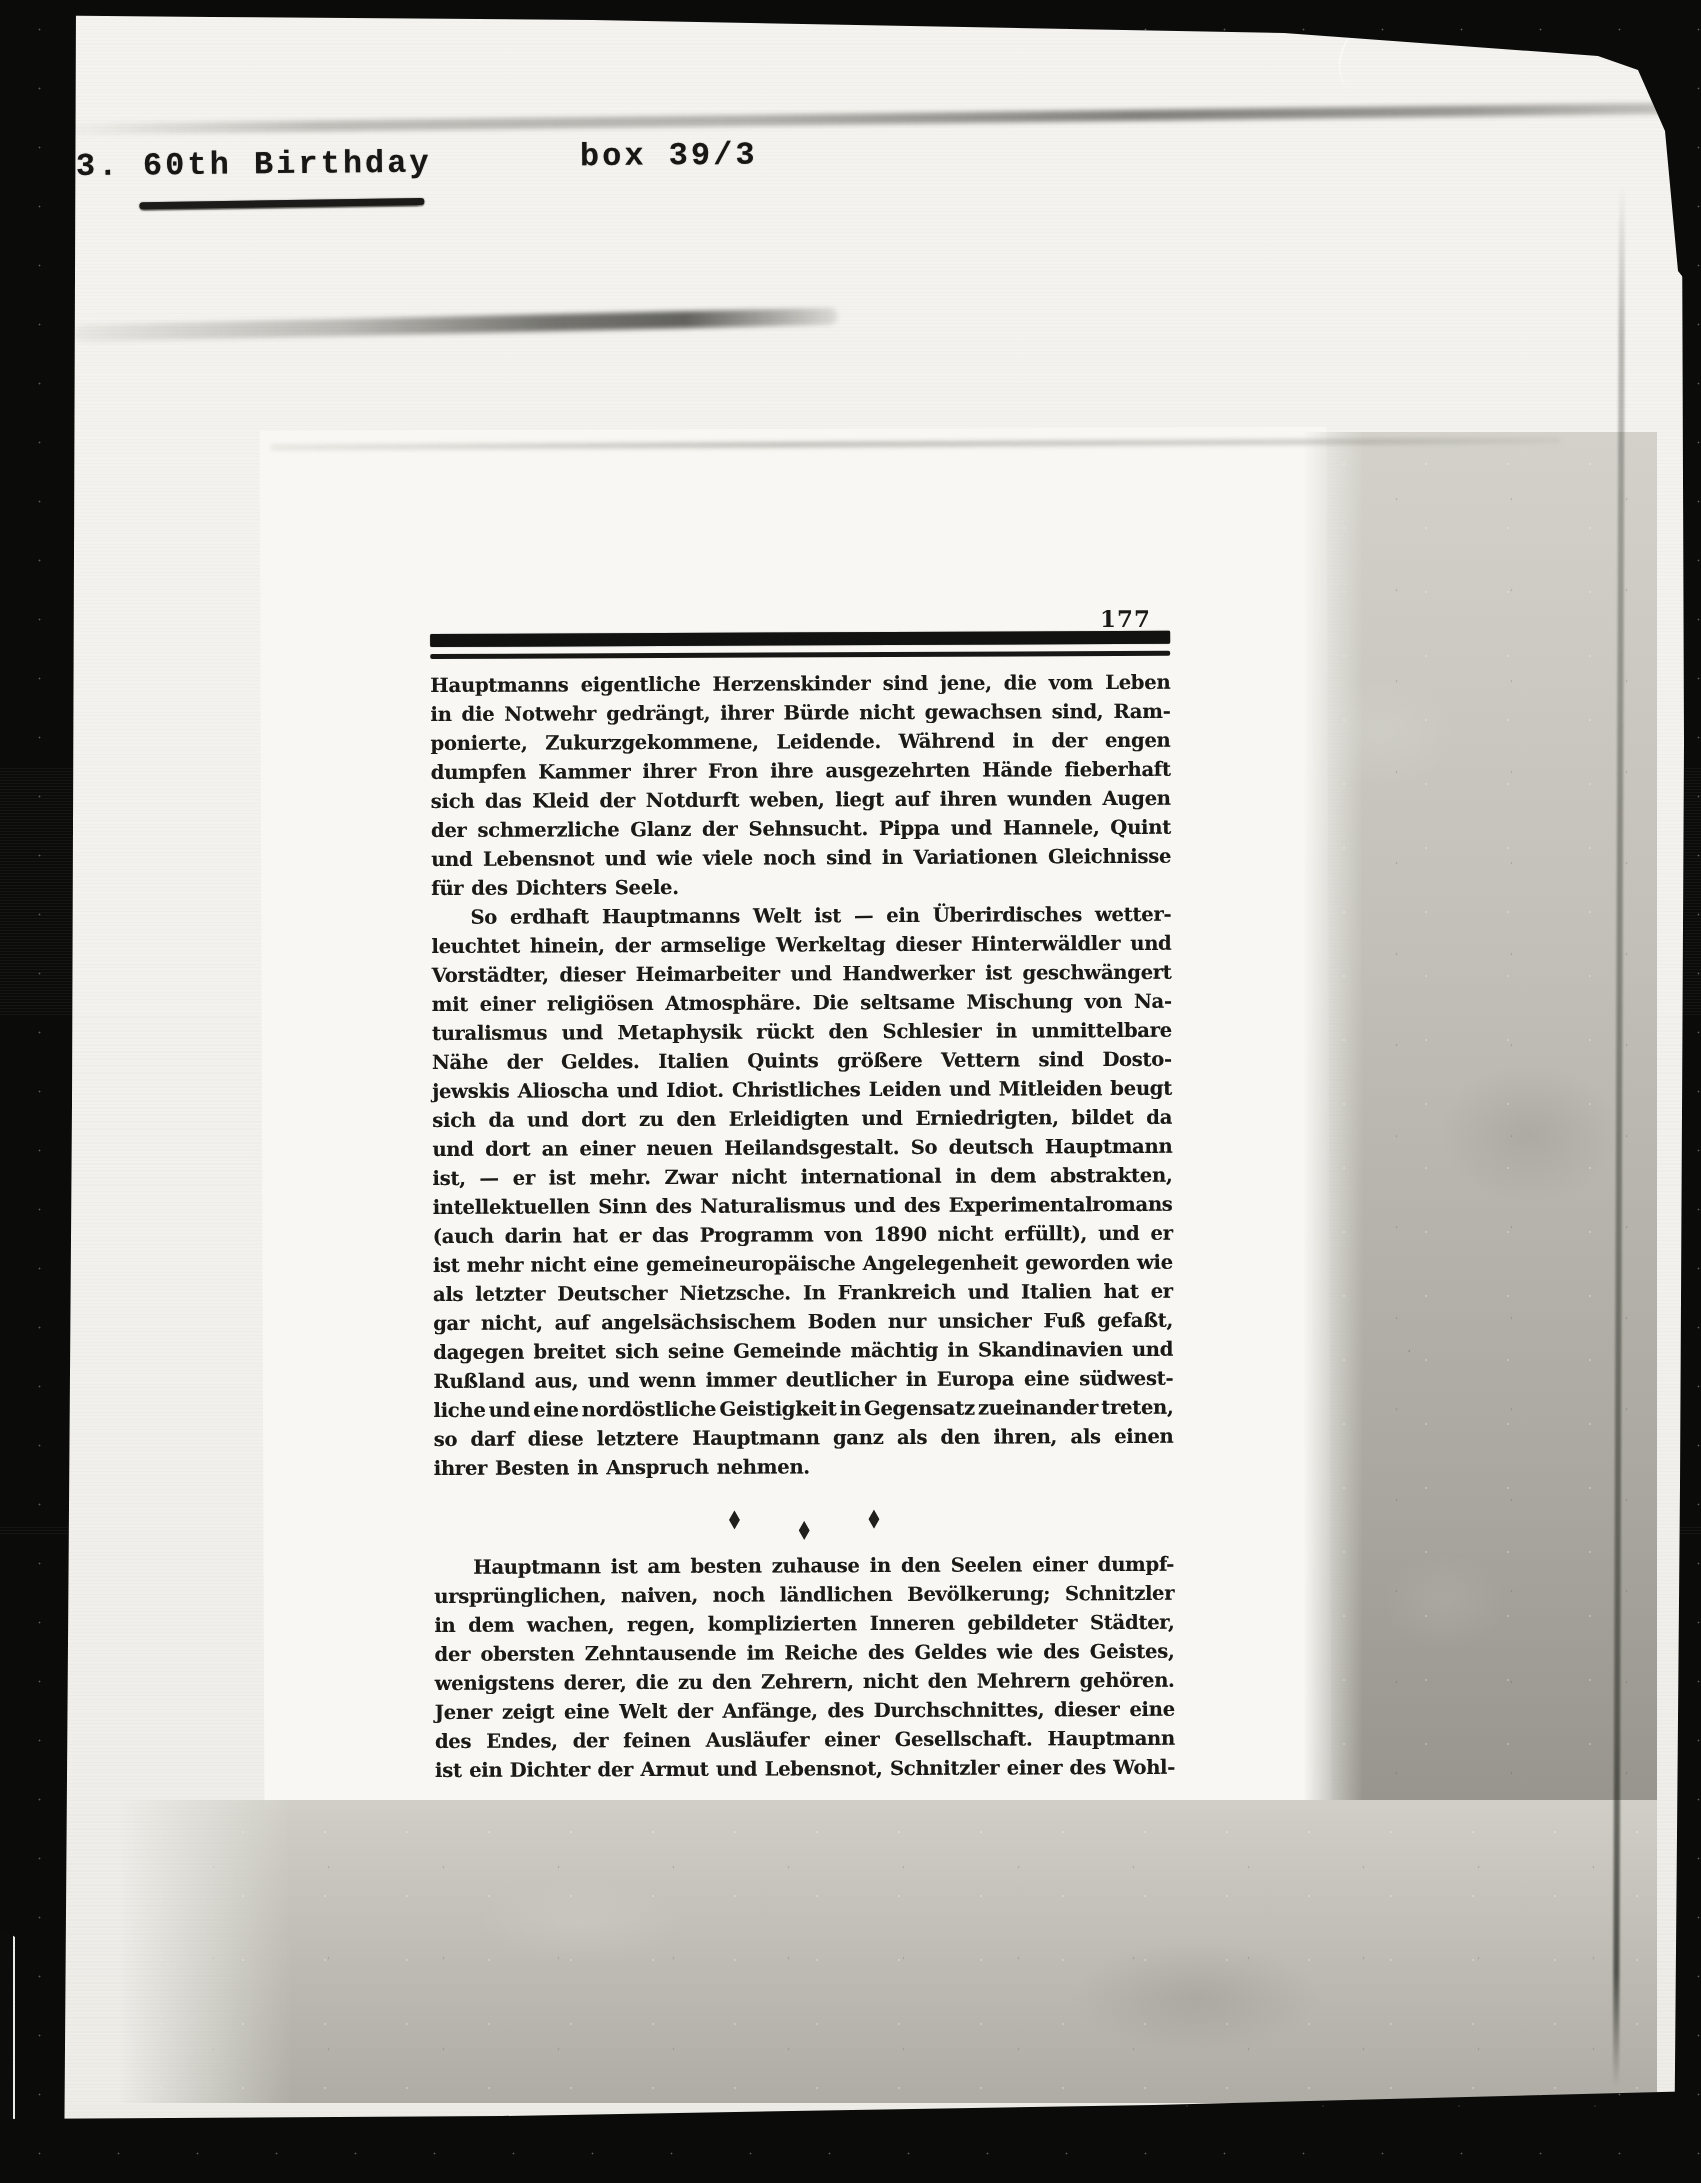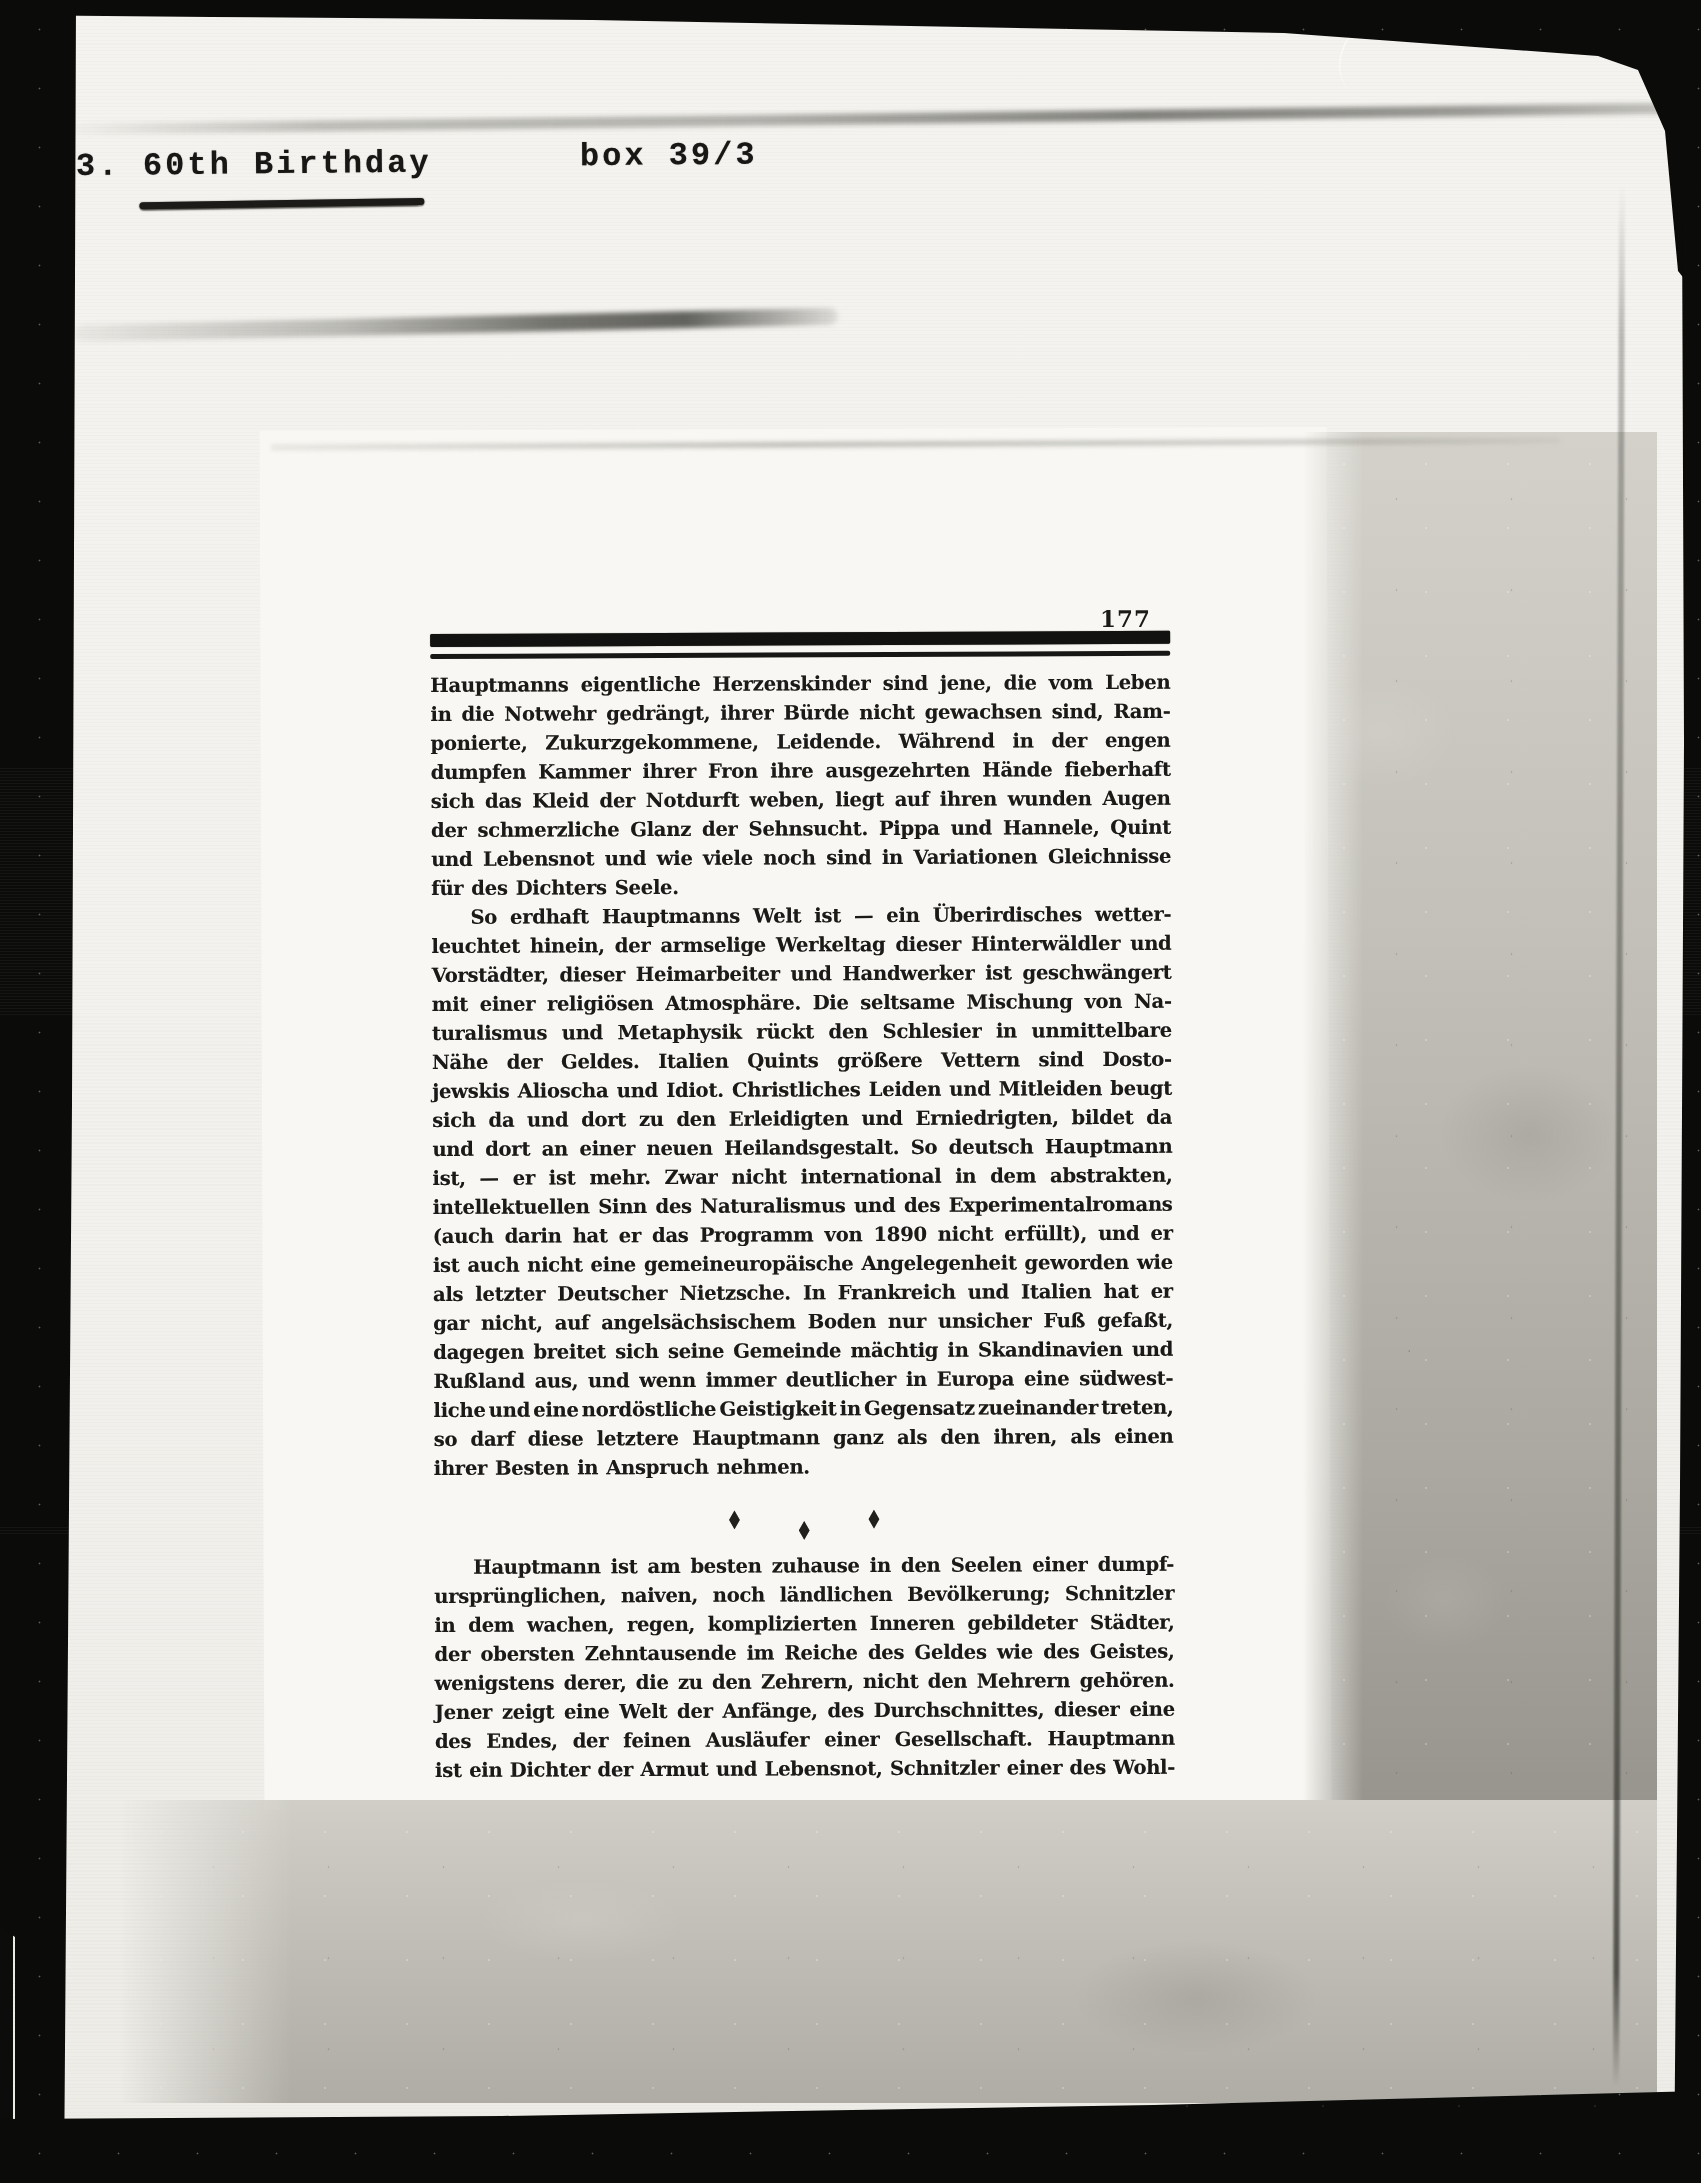--- a/index.html
+++ b/index.html
@@ -384,21 +384,21 @@
             <span>Programm</span>
             <span>von</span>
             <span>1890</span>
             <span>nicht</span>
             <span>erfüllt),</span>
             <span>und</span>
             <span>er</span>
           </div>
           <div class="line">
             <span>ist</span>
-            <span>auch</span>
+            <span>mehr</span>
             <span>nicht</span>
             <span>eine</span>
             <span>gemeineuropäische</span>
             <span>Angelegenheit</span>
             <span>geworden</span>
             <span>wie</span>
           </div>
           <div class="line">
             <span>als</span>
             <span>letzter</span>

